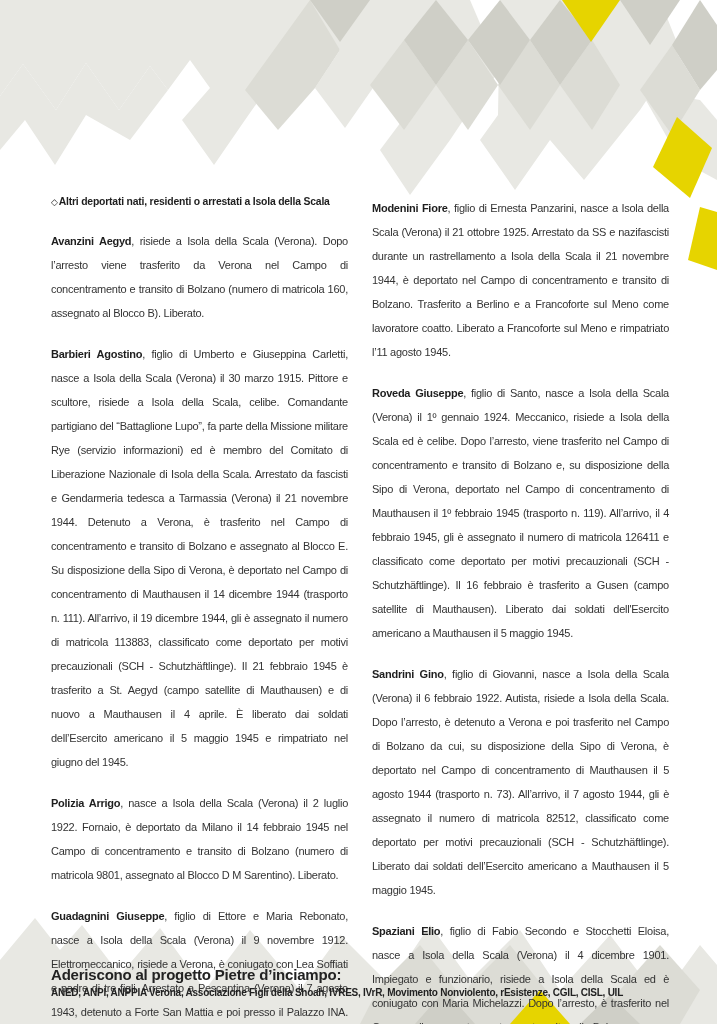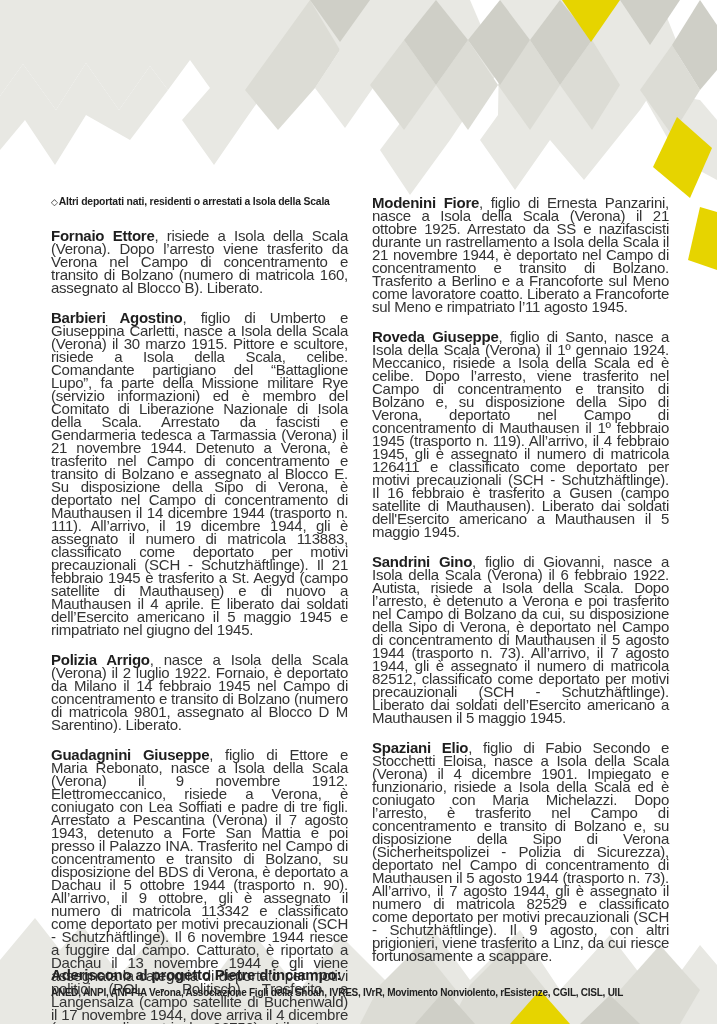--- a/index.html
+++ b/index.html
@@ -13,21 +13,21 @@
   .content { position:absolute; z-index:1; }
   .col { position:absolute; top:196px; width:297px; }
   .col.left { left:51px; }
   .col.right { left:372px; }
   .section-title {
     font-weight:bold; font-size:10.4px; letter-spacing:-0.2px; margin:0 0 22px 0;
     color:#1e1e1e; white-space:nowrap;
   }
   .section-title .bullet { font-weight:normal; font-size:9px; margin-right:1px; }
   .entry {
-    font-size:15px; line-height:13px; text-align:justify; margin:0 0 17px 0;
+    font-size:11px; line-height:24px; text-align:justify; margin:0 0 17px 0;
     letter-spacing:-0.25px; color:#333;
   }
   .entry .name { font-weight:bold; color:#1e1e1e; }
   .footer { position:absolute; left:51px; top:966px; width:620px; z-index:1; }
   .footer .lbl { font-weight:bold; font-size:15px; line-height:18px; letter-spacing:-0.2px; color:#222; }
   .footer .orgs { font-weight:bold; font-size:10px; line-height:18px; letter-spacing:-0.25px; color:#222; white-space:nowrap; }
 </style>
 </head>
 <body>
 
@@ -80,21 +80,21 @@
     <polygon points="510,1024 540,990 570,1024"></polygon>
   </g>
 </svg>
 
 <div class="content col left">
   <div class="section-title">
     <span class="bullet">◇</span><span>Altri deportati nati, residenti o arrestati a Isola della Scala</span>
   </div>
 
   <p class="entry">
-    <span class="name">Fornaio Ettore</span><span>, risiede a Isola della Scala (Verona). Dopo l’arresto viene trasferito da Verona nel Campo di concentramento e transito di Bolzano (numero di matricola 160, assegnato al Blocco B). Liberato.</span>
+    <span class="name">Avanzini Aegyd</span><span>, risiede a Isola della Scala (Verona). Dopo l’arresto viene trasferito da Verona nel Campo di concentramento e transito di Bolzano (numero di matricola 160, assegnato al Blocco B). Liberato.</span>
   </p>
   <p class="entry">
     <span class="name">Barbieri Agostino</span><span>, figlio di Umberto e Giuseppina Carletti, nasce a Isola della Scala (Verona) il 30 marzo 1915. Pittore e scultore, risiede a Isola della Scala, celibe. Comandante partigiano del “Battaglione Lupo”, fa parte della Missione militare Rye (servizio informazioni) ed è membro del Comitato di Liberazione Nazionale di Isola della Scala. Arrestato da fascisti e Gendarmeria tedesca a Tarmassia (Verona) il 21 novembre 1944. Detenuto a Verona, è trasferito nel Campo di concentramento e transito di Bolzano e assegnato al Blocco E. Su disposizione della Sipo di Verona, è deportato nel Campo di concentramento di Mauthausen il 14 dicembre 1944 (trasporto n. 111). All’arrivo, il 19 dicembre 1944, gli è assegnato il numero di matricola 113883, classificato come deportato per motivi precauzionali (SCH - Schutzhäftlinge). Il 21 febbraio 1945 è trasferito a St. Aegyd (campo satellite di Mauthausen) e di nuovo a Mauthausen il 4 aprile. È liberato dai soldati dell’Esercito americano il 5 maggio 1945 e rimpatriato nel giugno del 1945.</span>
   </p>
   <p class="entry">
     <span class="name">Polizia Arrigo</span><span>, nasce a Isola della Scala (Verona) il 2 luglio 1922. Fornaio, è deportato da Milano il 14 febbraio 1945 nel Campo di concentramento e transito di Bolzano (numero di matricola 9801, assegnato al Blocco D M Sarentino). Liberato.</span>
   </p>
   <p class="entry">
     <span class="name">Guadagnini Giuseppe</span><span>, figlio di Ettore e Maria Rebonato, nasce a Isola della Scala (Verona) il 9 novembre 1912. Elettromeccanico, risiede a Verona, è coniugato con Lea Soffiati e padre di tre figli. Arrestato a Pescantina (Verona) il 7 agosto 1943, detenuto a Forte San Mattia e poi presso il Palazzo INA. Trasferito nel Campo di concentramento e transito di Bolzano, su disposizione del BDS di Verona, è deportato a Dachau il 5 ottobre 1944 (trasporto n. 90). All’arrivo, il 9 ottobre, gli è assegnato il numero di matricola 113342 e classificato come deportato per motivi precauzionali (SCH - Schutzhäftlinge). Il 6 novembre 1944 riesce a fuggire dal campo. Catturato, è riportato a Dachau il 13 novembre 1944 e gli viene assegnata la categoria di deportato per motivi politici (POL - Politisch). Trasferito a Langensalza (campo satellite di Buchenwald) il 17 novembre 1944, dove arriva il 4 dicembre (numero di matricola 96750). Liberato a Langensalza il 1º aprile 1945.</span>
   </p>

